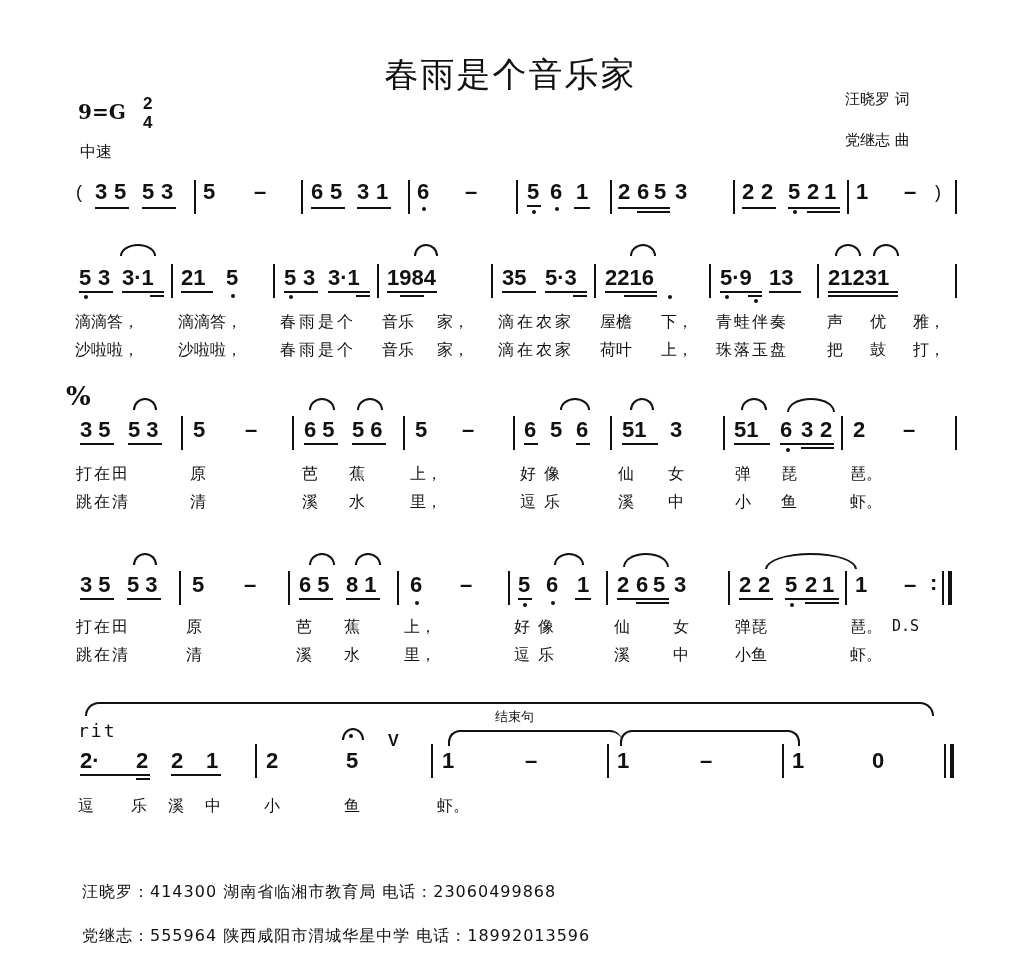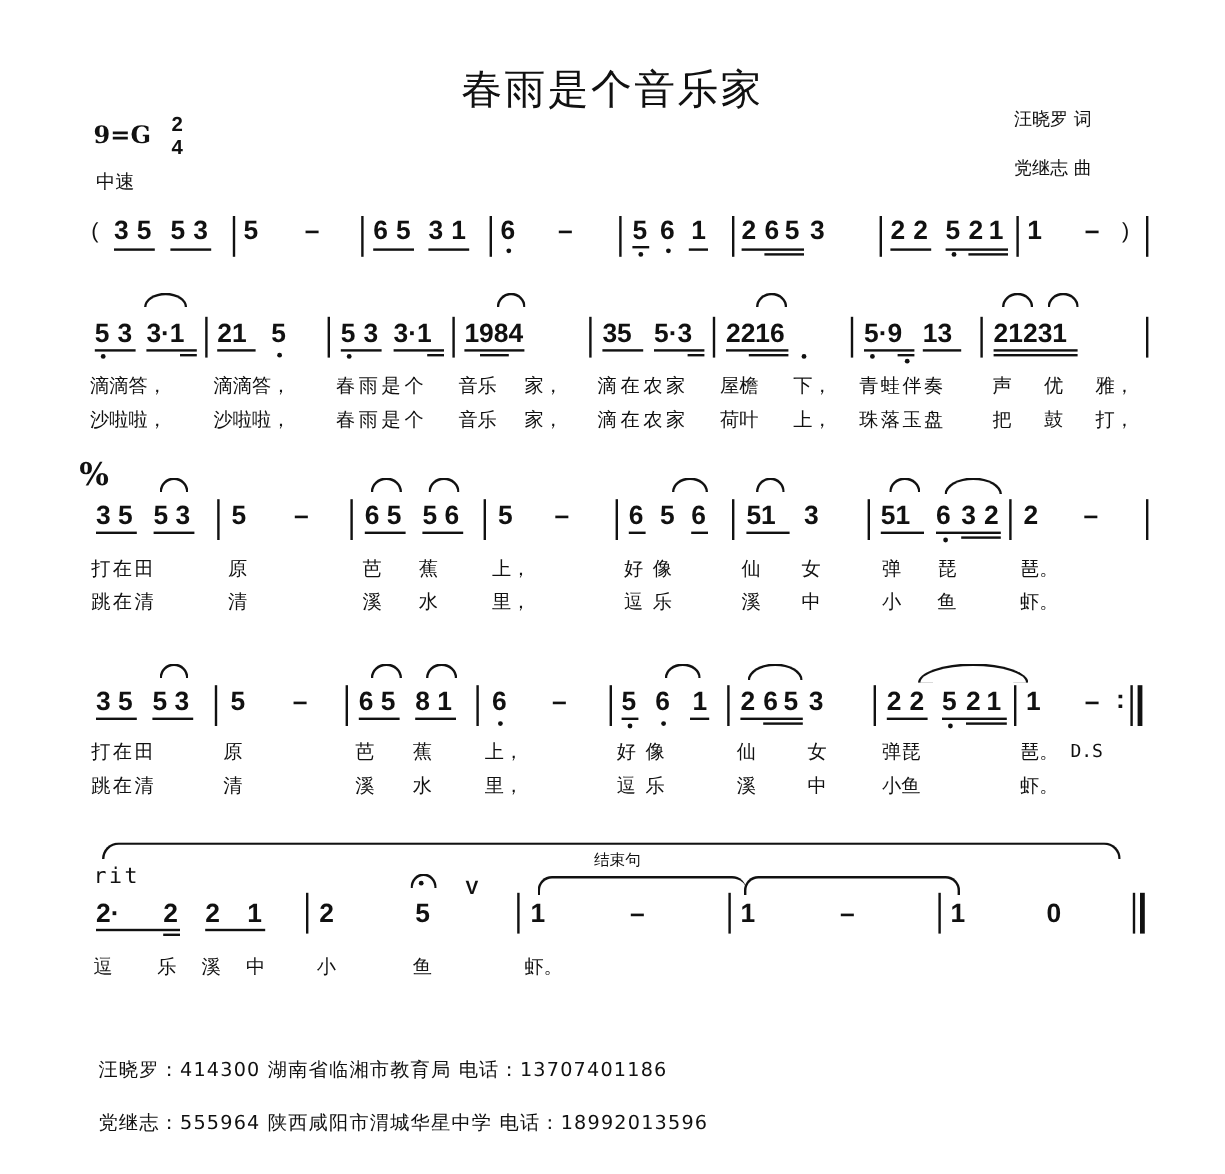--- a/index.html
+++ b/index.html
@@ -364,14 +364,14 @@
 
   <span class="lyr" style="left:78px;top:96px">逗</span>
   <span class="lyr" style="left:131px;top:96px">乐</span>
   <span class="lyr" style="left:168px;top:96px">溪</span>
   <span class="lyr" style="left:205px;top:96px">中</span>
   <span class="lyr" style="left:264px;top:96px">小</span>
   <span class="lyr" style="left:344px;top:96px">鱼</span>
   <span class="lyr" style="left:437px;top:96px">虾。</span>
 </div>
 
-<div class="abs footer" style="top:882px">汪晓罗：414300 湖南省临湘市教育局   电话：13707401186</div>
+<div class="abs footer" style="top:882px">汪晓罗：414300 湖南省临湘市教育局   电话：23060499868</div>
 <div class="abs footer" style="top:926px">党继志：555964 陕西咸阳市渭城华星中学   电话：18992013596</div>
 
 </body></html>

